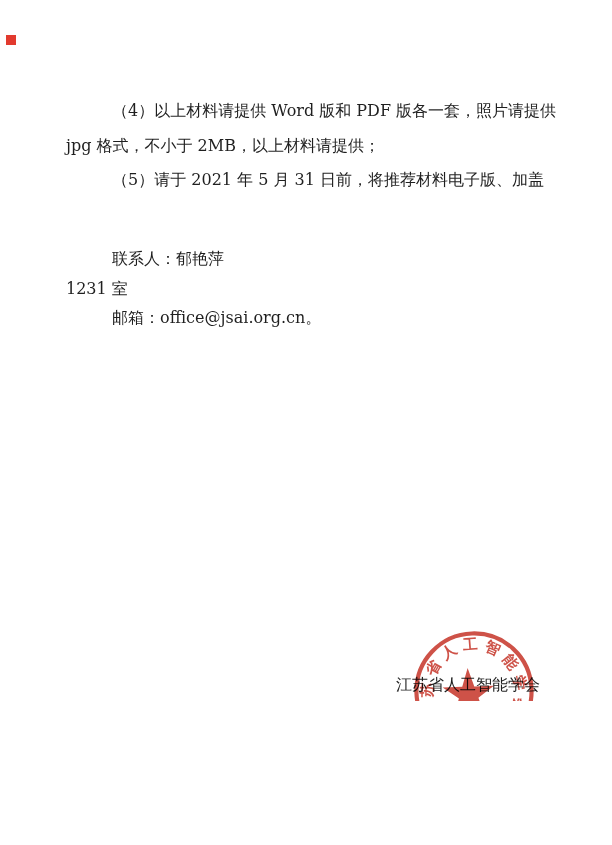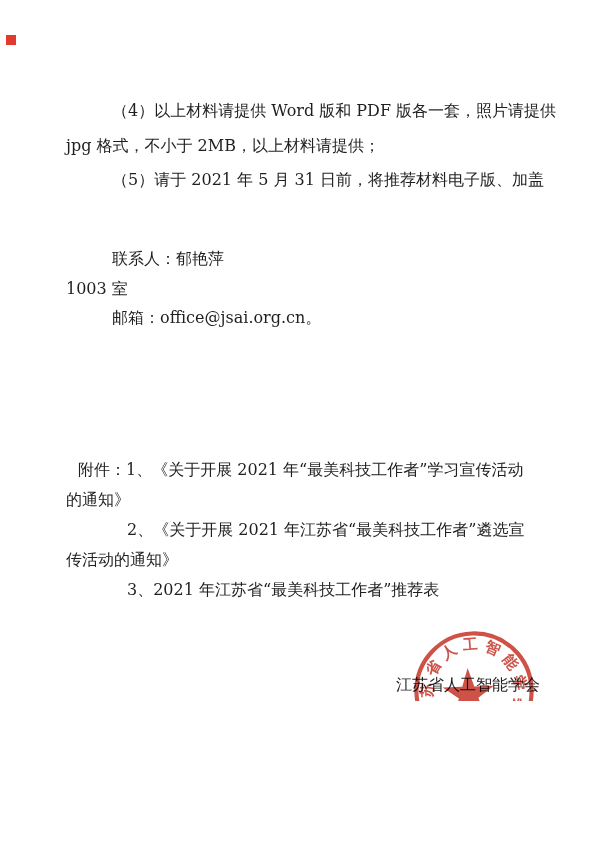--- a/index.html
+++ b/index.html
@@ -86,31 +86,24 @@
   <div class="corner-mark"></div>
 
   <div class="block paras">
     <div class="line indent2">（4）以上材料请提供 Word 版和 PDF 版各一套，照片请提供</div>
     <div class="line">jpg 格式，不小于 2MB，以上材料请提供；</div>
     <div class="line indent2">（5）请于 2021 年 5 月 31 日前，将推荐材料电子版、加盖</div>
   </div>
 
   <div class="block contact">
     <div class="line indent2">联系人：郁艳萍</div>
-    <div class="line">1003 室</div>
+    <div class="line">1231 室</div>
     <div class="line indent2">邮箱：office@jsai.org.cn。</div>
   </div>
 
-  <div class="block attachments">
-    <div class="line indent-att-first">附件：1、《关于开展 2021 年“最美科技工作者”学习宣传活动</div>
-    <div class="line">的通知》</div>
-    <div class="line indent-att-item">2、《关于开展 2021 年江苏省“最美科技工作者”遴选宣</div>
-    <div class="line">传活动的通知》</div>
-    <div class="line indent-att-item">3、2021 年江苏省“最美科技工作者”推荐表</div>
-  </div>
 
   <div class="sig-org">江苏省人工智能学会</div>
   <div class="sig-date">2021 年 5 月 14 日</div>
 
   <div class="seal">
     <svg width="130" height="130" viewBox="0 0 140 140">
       <defs>
         <path id="sealArcTop" d="M 33.1,95.8 A 45,45 0 1,1 106.9,95.8" fill="none"></path>
         <path id="sealArcBottom" d="M 34,100 A 47,47 0 0,0 106,100" fill="none"></path>
       </defs>

